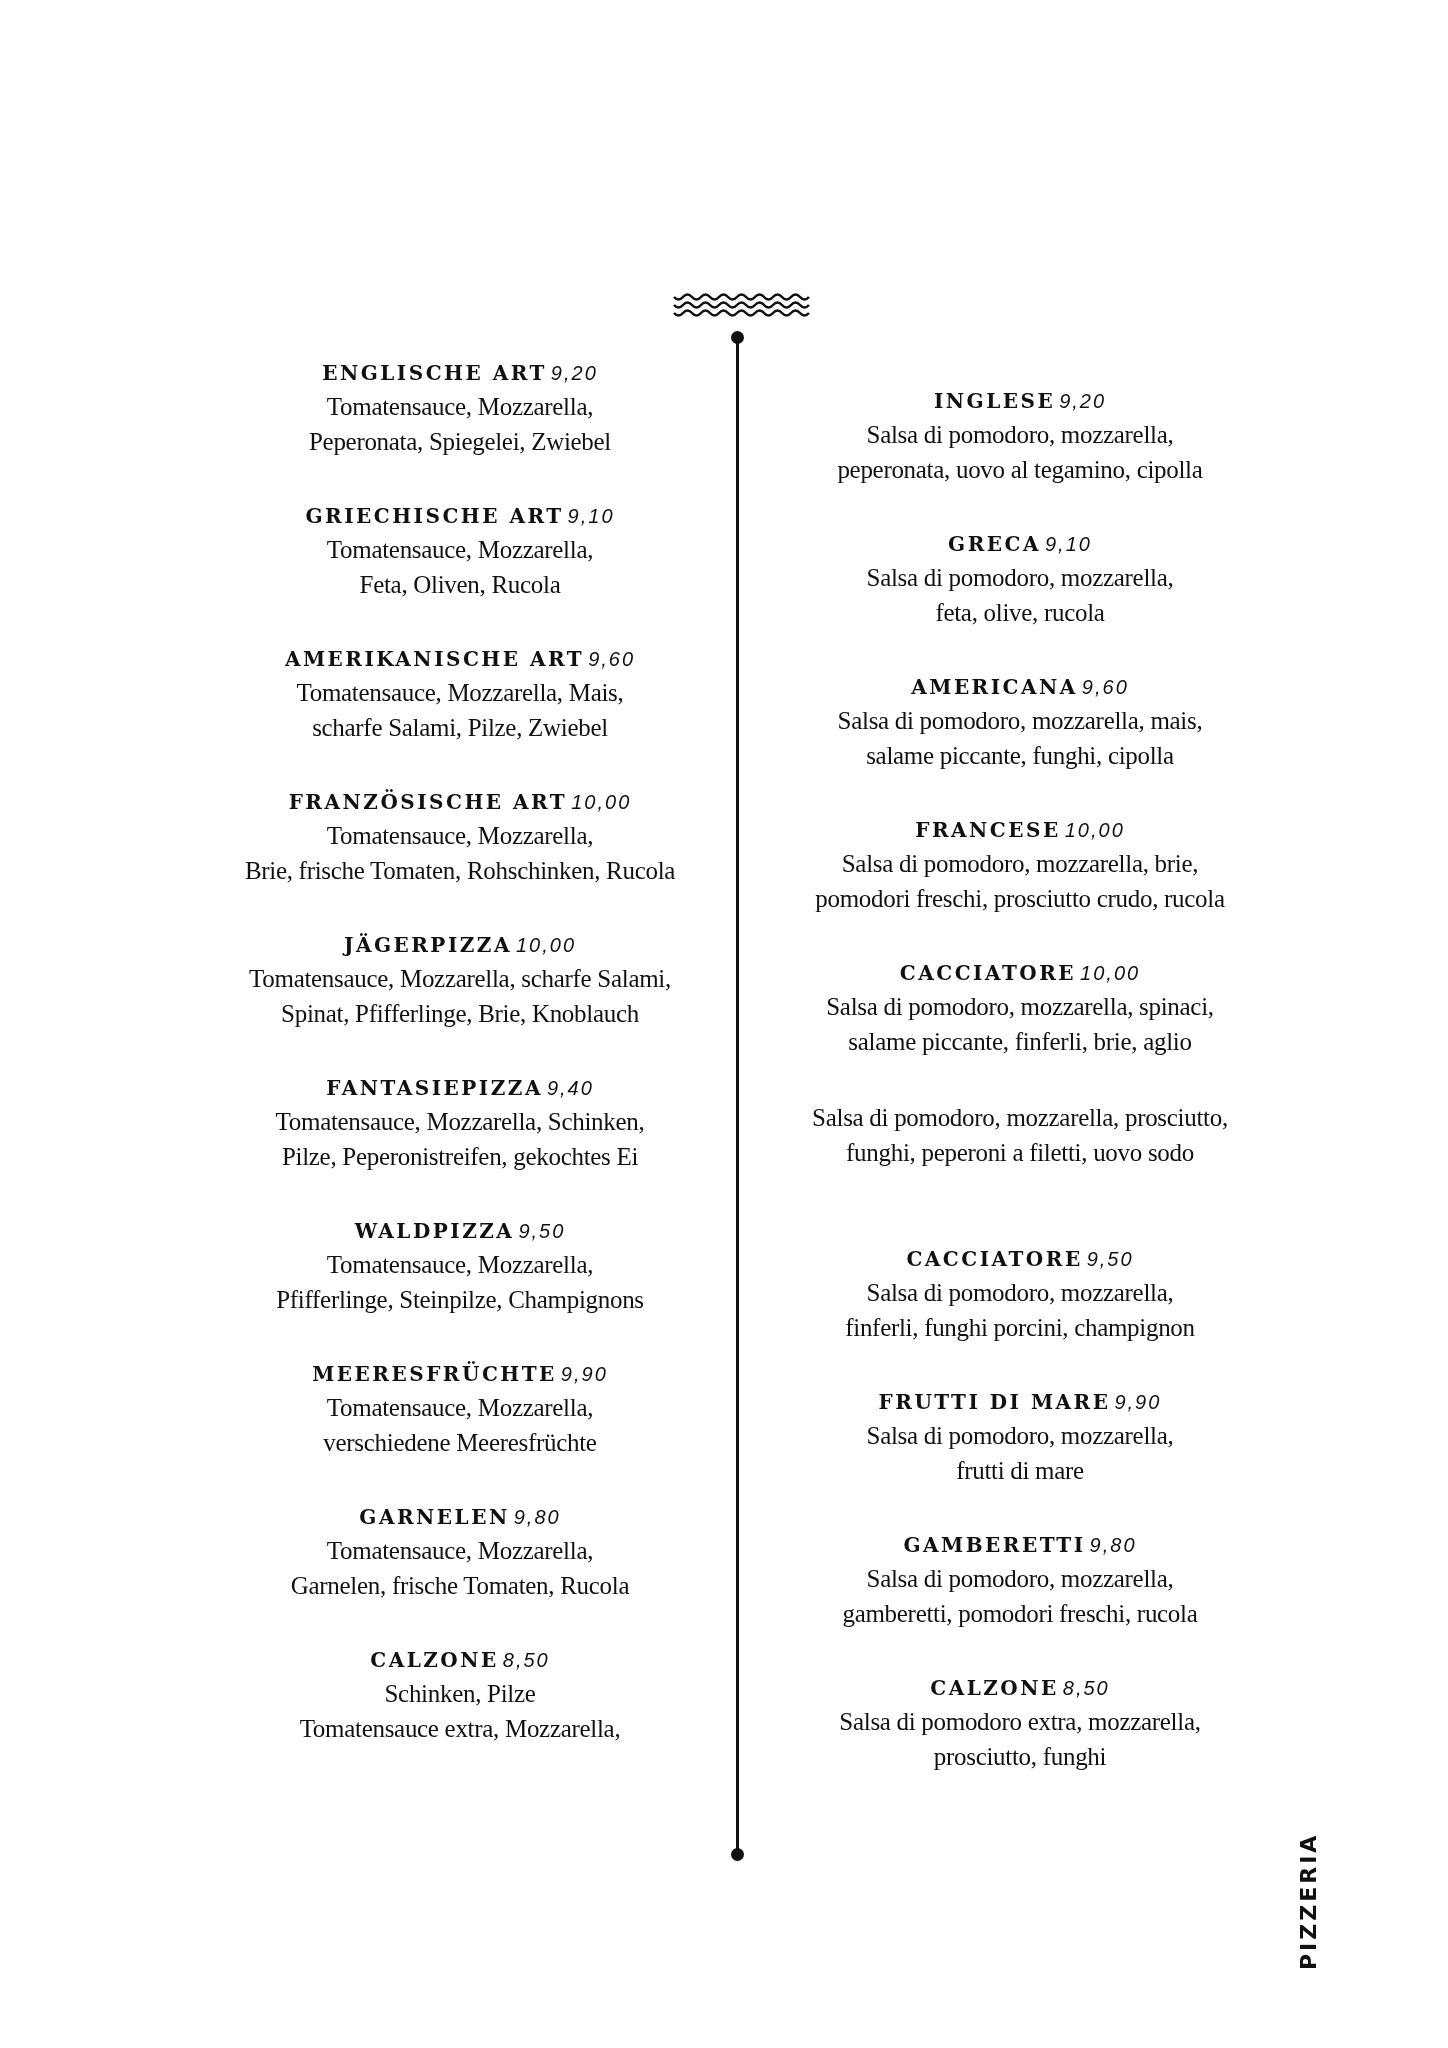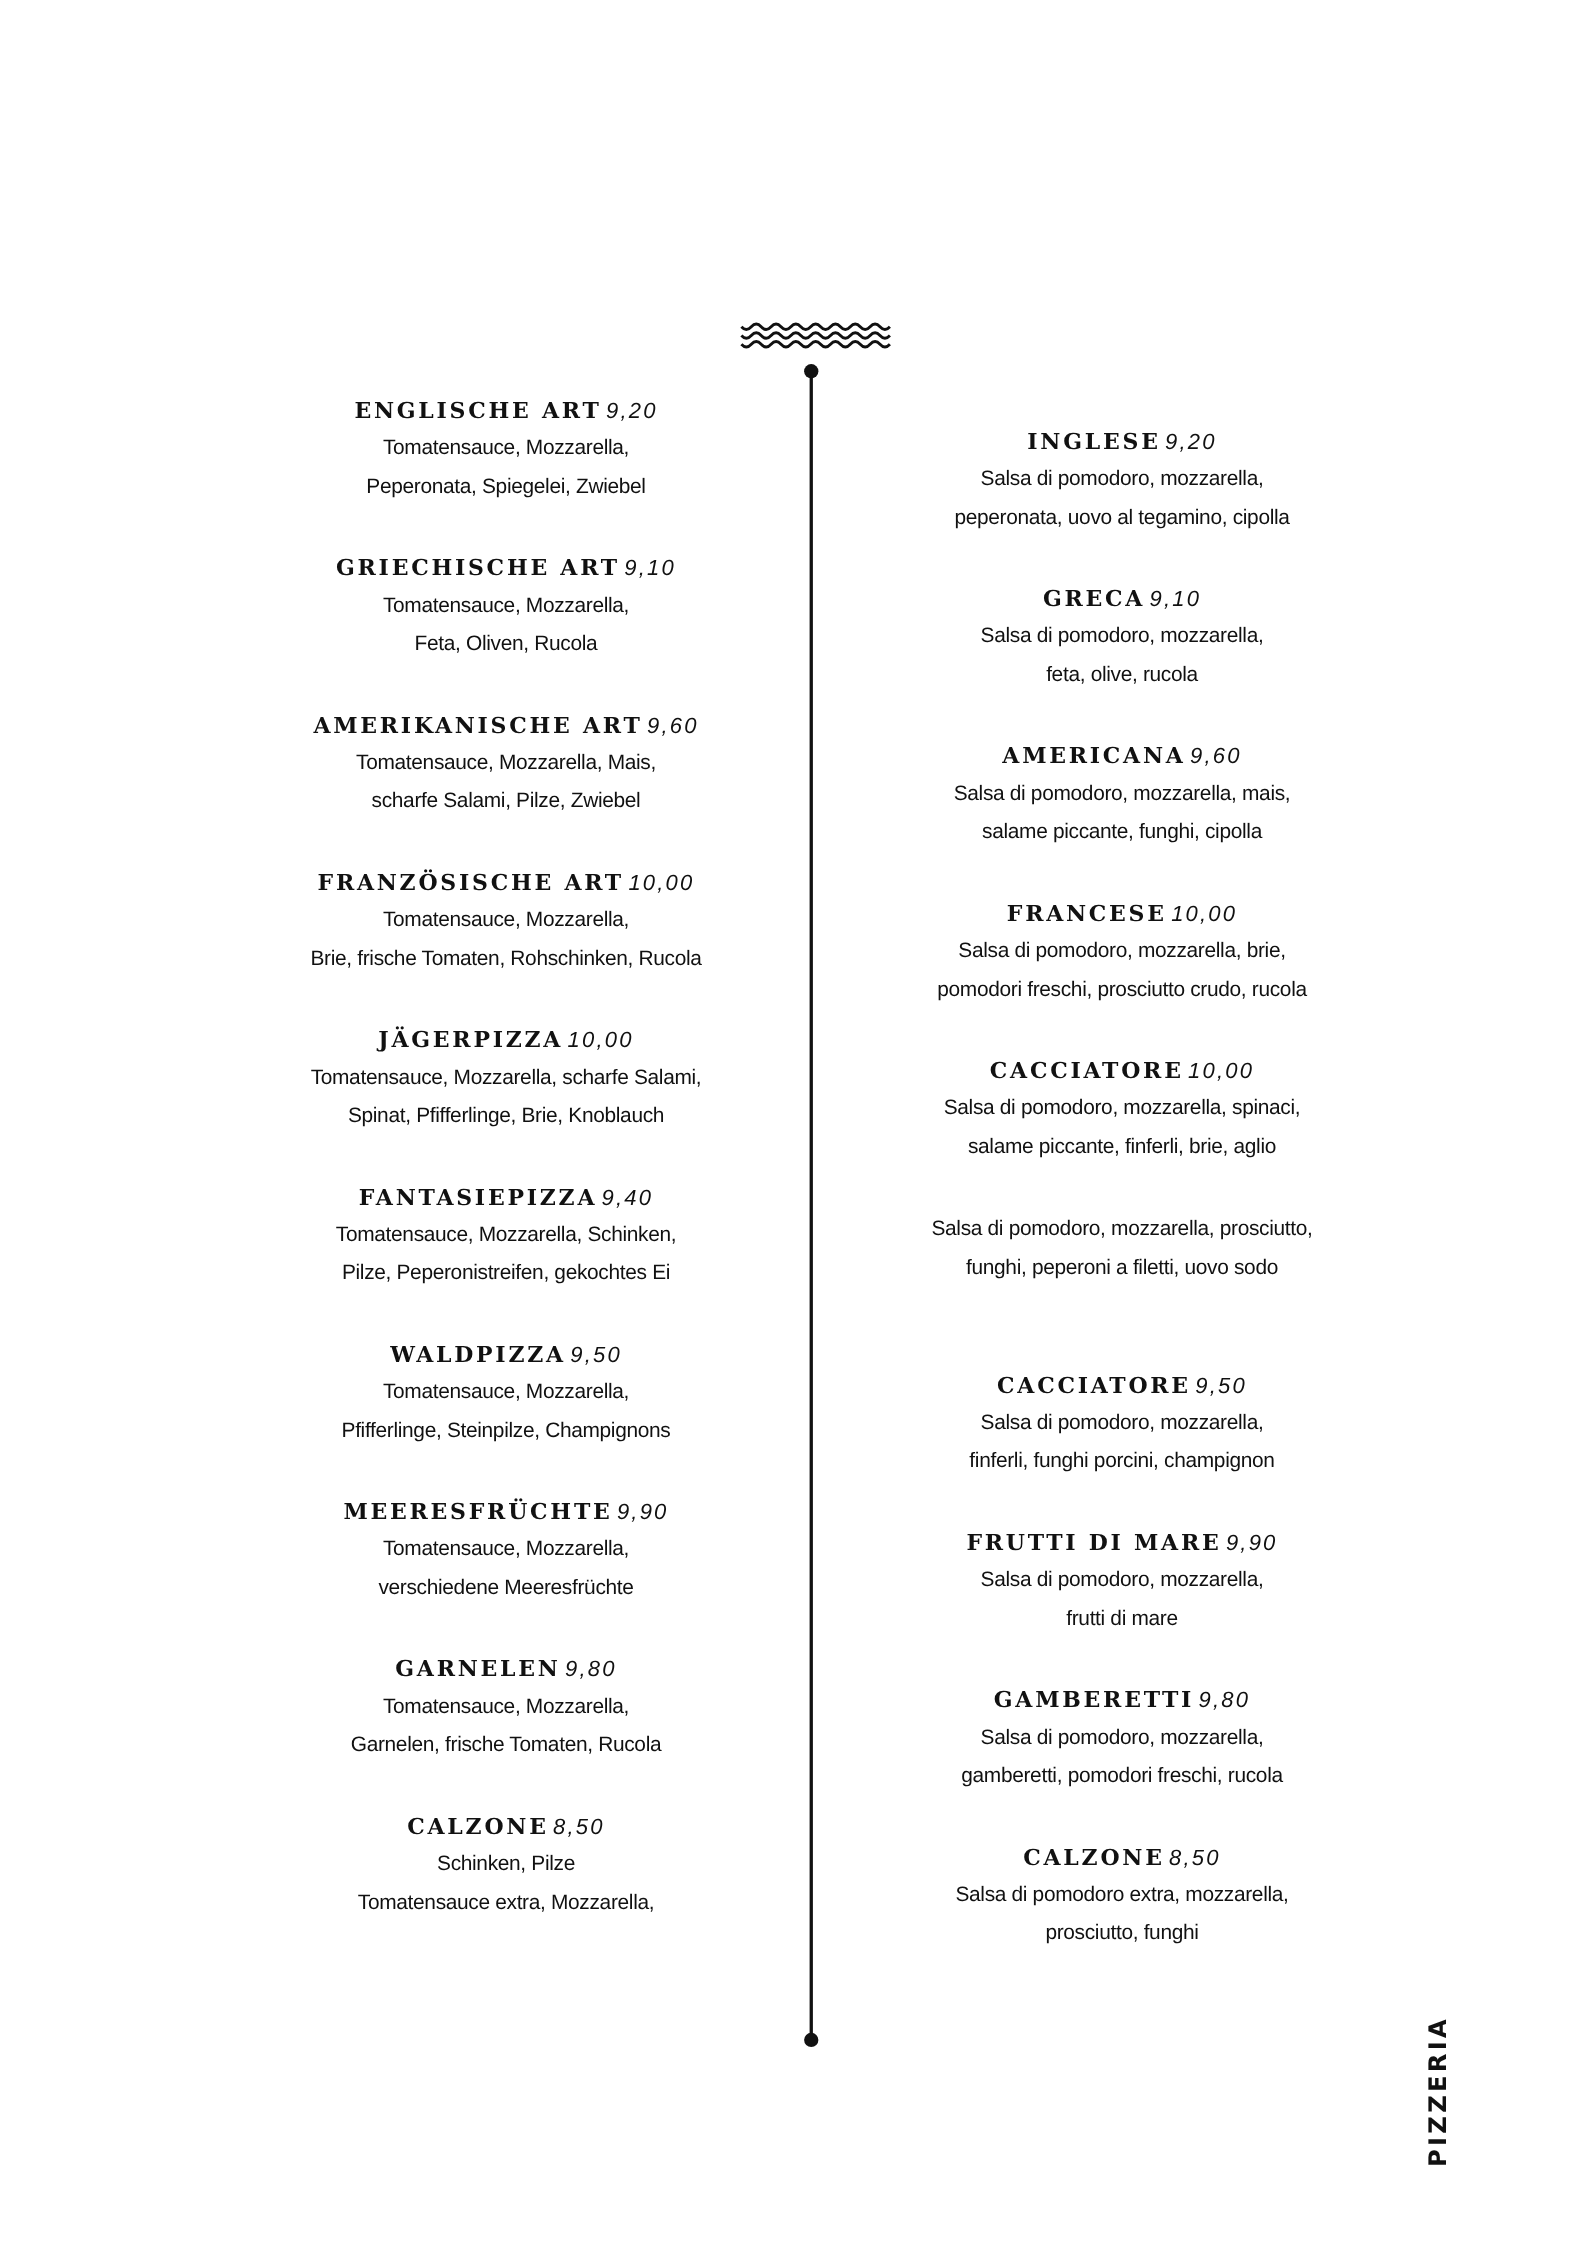--- a/index.html
+++ b/index.html
@@ -11,21 +11,21 @@
   .dot.top { top: 331px; }
   .dot.bottom { top: 1848px; }
   .col { position: absolute; top: 357px; width: 520px; }
   .col.left { left: 200px; }
   .col.right { left: 760px; margin-top: 28px; }
   .item { height: 143px; text-align: center; }
   .title { font-family: "DejaVu Serif", serif; font-weight: bold; font-size: 20px; letter-spacing: 2.5px;
            line-height: 32px; white-space: nowrap; }
   .price { font-family: Liberation Sans, sans-serif; font-style: italic; font-weight: normal;
            font-size: 20px; letter-spacing: 2px; margin-left: 4px; }
-  .desc { font-family: Liberation Sans, sans-serif; font-size: 19px; line-height: 35px; white-space: nowrap;
+  .desc { font-family: Liberation Serif, serif; font-size: 25px; line-height: 35px; white-space: nowrap;
           letter-spacing: -0.3px; }
   .side-label { position: absolute; left: 1296px; top: 1970px; transform-origin: 0 0; transform: rotate(-90deg);
                 font-family: "DejaVu Sans", sans-serif; font-weight: bold; font-size: 22px; letter-spacing: 3px;
                 white-space: nowrap; }
 </style>
 </head>
 <body>
 
 <svg class="waves" viewBox="0 0 144 28">
   <g fill="none" stroke="#111" stroke-width="2.6">

